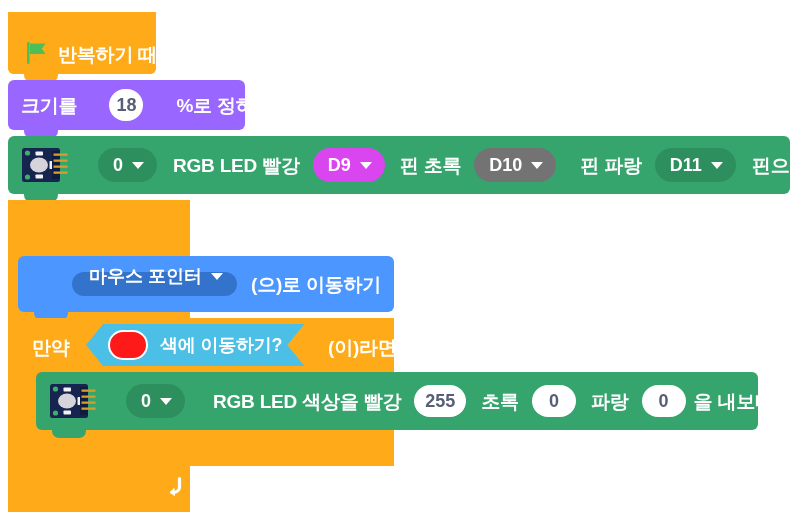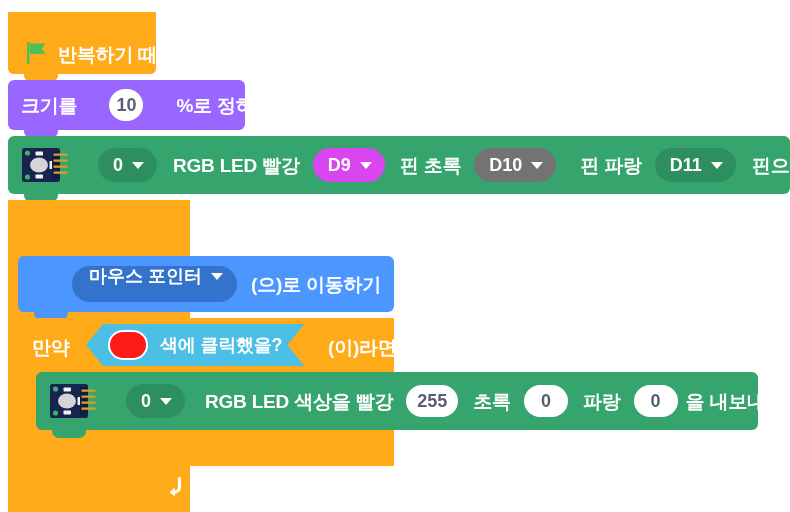--- a/index.html
+++ b/index.html
@@ -163,21 +163,21 @@
       <svg class="flag-icon" width="26" height="26" viewBox="0 0 26 26">
         <rect x="3" y="2" width="2.6" height="22" rx="1.2" fill="#4cbf56"></rect>
         <path d="M6 3.5 h15.5 l-3.6 5.2 l3.6 5.2 H6 Z" fill="#4cbf56"></path>
       </svg>
     </div>
     <span class="btxt" style="position:absolute; left:50px; top:33px;">반복하기 때</span>
   </div>
 
   <div class="stackblock" style="left:8px; top:80px; width:237px; height:50px; background:#9966ff; padding-left:13px;gap:22px;">
     <span class="btxt">크기를</span>
-    <span class="oval-input" style="margin-left:10px;">10</span>
+    <span class="oval-input" style="margin-left:10px;">18</span>
     <span class="btxt" style="margin-left:11px;">%로 정하기</span>
   </div>
   <div class="notch" style="left:24px; top:130px; background:#9966ff;"></div>
 
   <div class="stackblock" style="left:8px; top:136px; width:782px; height:58px; background:#36a46d; padding-left:14px;">
 
     <span style="display:block;">
       <svg class="icon-img" width="47" height="34" viewBox="0 0 47 34">
         <rect x="0" y="0" width="38" height="34" rx="2.5" fill="#16254f"></rect>
         <circle cx="5.5" cy="5" r="2.6" fill="#3fae6b"></circle>
@@ -239,36 +239,36 @@
 
     <div style="position:absolute; left:152px; top:272px; width:28px; height:28px;">
       <svg class="loop-arrow" width="28" height="28" viewBox="0 0 28 28">
         <path d="M19.5 6.5 v8.2 a5.6 5.6 0 0 1 -5.6 5.6 h-2.2" fill="none" stroke="#ffffff" stroke-width="3.2" stroke-linecap="round"></path>
         <path d="M14.4 15.6 L10.0 20.4 L15.0 24.4 Z" fill="#ffffff"></path>
       </svg>
     </div>
   </div>
 
   <div class="stackblock" style="left:18px; top:256px; width:376px; height:56px; background:#4c97ff; padding-left:54px;">
-    <span class="dd" style="background:#3373cc; height:36px; padding:0 14px 16px 17px;">
+    <span class="dd" style="background:#3373cc; height:24px; padding:0 14px 16px 17px;">
       <span>마우스 포인터</span>
       <span class="caret"></span>
     </span>
     <span class="btxt" style="margin-left:14px;">(으)로 이동하기</span>
   </div>
   <div class="notch" style="left:34px; top:312px; background:#4c97ff;"></div>
 
   <div class="cblock" style="left:18px; top:318px; width:376px; height:148px; background:#ffab19;">
 
     <div class="c-top" style="left:0; top:0; width:376px; height:54px; border-top-left-radius:6px; border-top-right-radius:6px;"></div>
     <span class="btxt" style="position:absolute; left:14px; top:20px;">만약</span>
 
     <div class="hexa" style="position:absolute; left:68px; top:6px; background:#4cbfe6;">
       <span class="swatch" style="background:#ff1a1a;"></span>
-      <span class="btxt" style="margin-left:12px; font-size:18px;">색에 클릭했을?</span>
+      <span class="btxt" style="margin-left:12px; font-size:18px;">색에 이동하기?</span>
     </div>
 
     <span class="btxt" style="position:absolute; left:310px; top:20px;">(이)라면</span>
 
     <div class="c-left" style="left:0; top:54px; width:18px; height:70px;"></div>
 
     <div class="c-bottom" style="left:0; top:124px; width:376px; height:24px; border-bottom-left-radius:6px; border-bottom-right-radius:6px; border-top-right-radius:6px;"></div>
     <div class="notch" style="left:34px; top:124px; background:#ffab19;"></div>
   </div>
 
@@ -291,21 +291,21 @@
       </svg>
     </span>
 
     <span class="sep" style="margin-left:14px;"></span>
 
     <span class="dd" style="background:#2e8f5e; margin-left:15px;">
       <span>0</span>
       <span class="caret"></span>
     </span>
 
-    <span class="btxt" style="margin-left:20px;">RGB LED 색상을 빨강</span>
+    <span class="btxt" style="margin-left:28px;">RGB LED 색상을 빨강</span>
 
     <span class="oval-input" style="margin-left:13px; min-width:52px;">255</span>
 
     <span class="btxt" style="margin-left:15px;">초록</span>
 
     <span class="oval-input" style="margin-left:13px; min-width:44px;">0</span>
 
     <span class="btxt" style="margin-left:15px;">파랑</span>
 
     <span class="oval-input" style="margin-left:13px; min-width:44px;">0</span>

